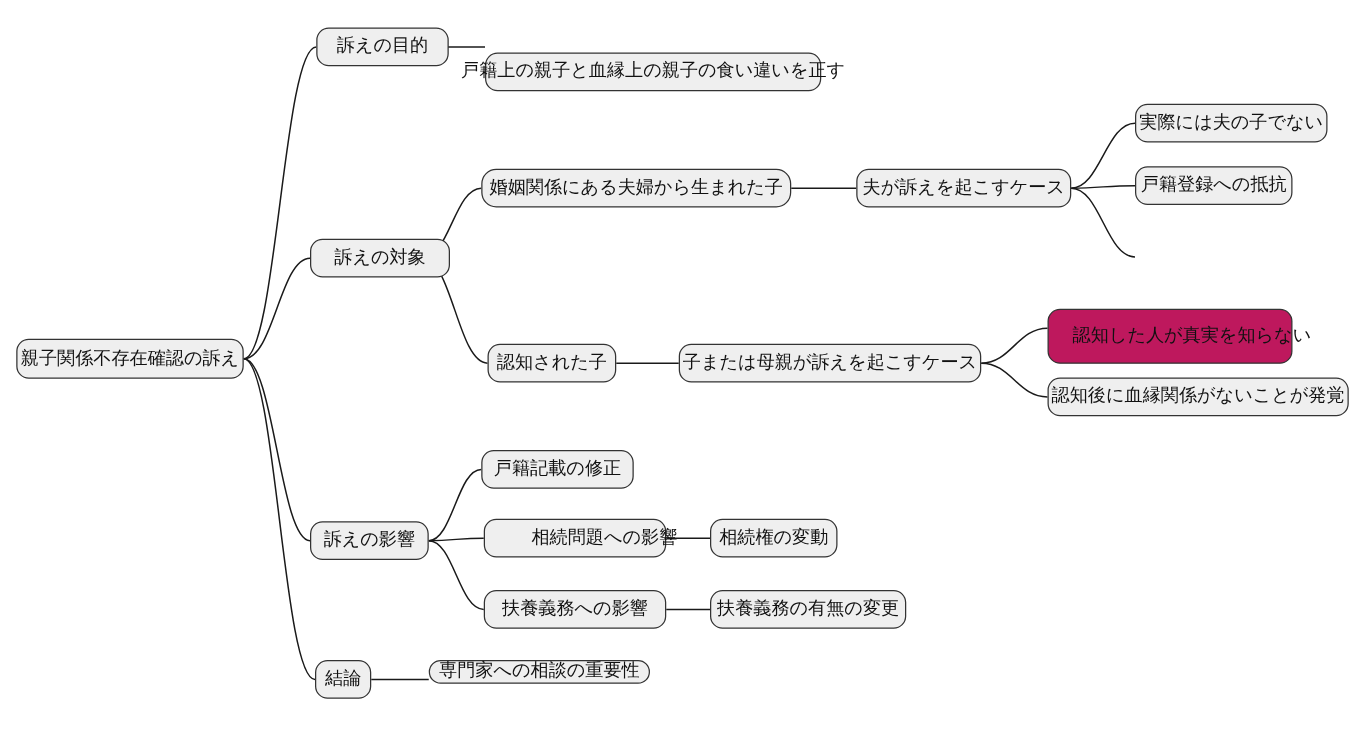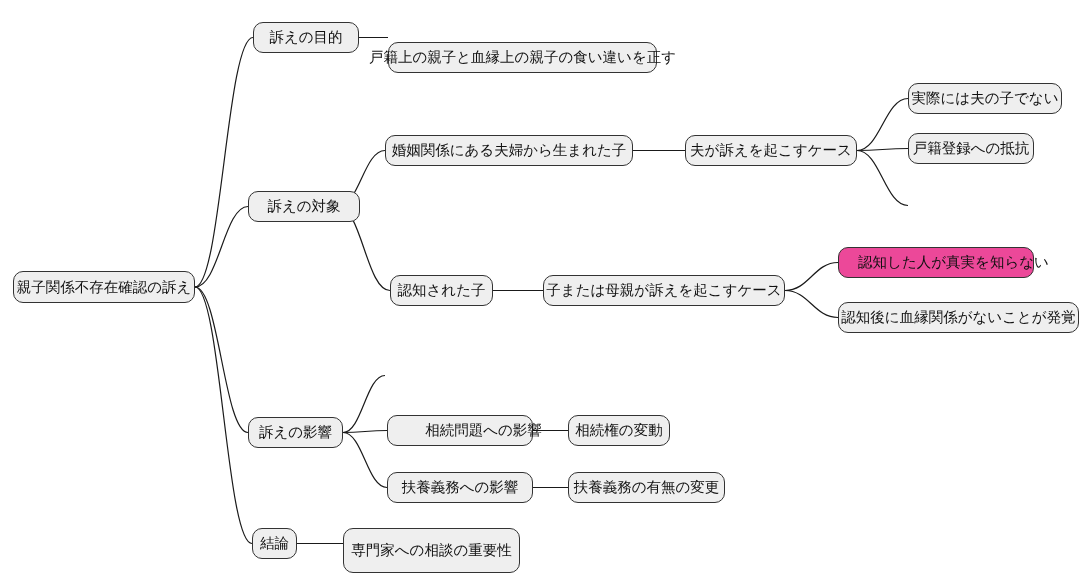--- a/index.html
+++ b/index.html
@@ -60,28 +60,29 @@
       <path d="M 343 432.5 C 362.8 432.5, 367.2 487.5, 387 487.5" fill="none" stroke="#1a1a1a" stroke-width="1.2"></path>
       <path d="M 533 487.5 L 568 487.5" fill="none" stroke="#1a1a1a" stroke-width="1.2"></path>
       <path d="M 195 287 C 220.65 287, 226.35 543.5, 252 543.5" fill="none" stroke="#1a1a1a" stroke-width="1.2"></path>
       <path d="M 297 543.5 L 343 543.5" fill="none" stroke="#1a1a1a" stroke-width="1.2"></path>
     </svg>
 
 <div class="node" style="left: 13px; top: 271px; width: 182px; height: 32px; background: rgb(239, 239, 239); border-color: rgb(51, 51, 51); color: rgb(17, 17, 17);">親子関係不存在確認の訴え</div>
     <div class="node" style="left: 253px; top: 22px; width: 106px; height: 31px; background: rgb(239, 239, 239); border-color: rgb(51, 51, 51); color: rgb(17, 17, 17);">訴えの目的</div>
     <div class="node" style="left: 388px; top: 22px; width: 269px; height: 31px; background: rgb(239, 239, 239); border-color: rgb(51, 51, 51); color: rgb(17, 17, 17); margin-top: 20px;">戸籍上の親子と血縁上の親子の食い違いを正す</div>
     <div class="node" style="left: 248px; top: 191px; width: 112px; height: 31px; background: rgb(239, 239, 239); border-color: rgb(51, 51, 51); color: rgb(17, 17, 17);">訴えの対象</div>
-    <div class="node" style="left: 385px; top: 135px; width: 248px; height: 31px; background: rgb(239, 239, 239); border-color: rgb(51, 51, 51); color: rgb(17, 17, 17);">婚姻関係にある夫婦から生まれた子</div>
+    <div class="node" style="left: 385px; top: 135px; width: 248px; height: 31px; background: rgb(239, 239, 239); border-color: rgb(51, 51, 51); color: rgb(17, 17, 17); border-radius: 12px;">婚姻関係にある夫婦から生まれた子</div>
     <div class="node" style="left: 685px; top: 135px; width: 172px; height: 31px; background: rgb(239, 239, 239); border-color: rgb(51, 51, 51); color: rgb(17, 17, 17);">夫が訴えを起こすケース</div>
     <div class="node" style="left: 908px; top: 83px; width: 154px; height: 31px; background: rgb(239, 239, 239); border-color: rgb(51, 51, 51); color: rgb(17, 17, 17);">実際には夫の子でない</div>
     <div class="node" style="left: 908px; top: 133px; width: 126px; height: 31px; background: rgb(239, 239, 239); border-color: rgb(51, 51, 51); color: rgb(17, 17, 17);">戸籍登録への抵抗</div>
     <div class="node" style="left: 390px; top: 275px; width: 103px; height: 31px; background: rgb(239, 239, 239); border-color: rgb(51, 51, 51); color: rgb(17, 17, 17);">認知された子</div>
     <div class="node" style="left: 543px; top: 275px; width: 242px; height: 31px; background: rgb(239, 239, 239); border-color: rgb(51, 51, 51); color: rgb(17, 17, 17);">子または母親が訴えを起こすケース</div>
-    <div class="node" style="left: 838px; top: 247px; width: 196px; height: 31px; background: #ec4899; border-color: rgb(51, 51, 51); color: rgb(17, 17, 17); padding-left: 35px;">認知した人が真実を知らない</div>
+    <div class="node" style="left: 838px; top: 247px; width: 196px; height: 44px; background: #be185d; border-color: rgb(51, 51, 51); color: rgb(17, 17, 17); padding-left: 35px;">認知した人が真実を知らない</div>
     <div class="node" style="left: 838px; top: 302px; width: 241px; height: 31px; background: rgb(239, 239, 239); border-color: rgb(51, 51, 51); color: rgb(17, 17, 17);">認知後に血縁関係がないことが発覚</div>
     <div class="node" style="left: 248px; top: 417px; width: 95px; height: 31px; background: rgb(239, 239, 239); border-color: rgb(51, 51, 51); color: rgb(17, 17, 17); font-family: Liberation Serif, serif;">訴えの影響</div>
+    <div class="node" style="left: 385px; top: 360px; width: 122px; height: 31px; background: rgb(239, 239, 239); border-color: rgb(51, 51, 51); color: rgb(17, 17, 17);">戸籍記載の修正</div>
     <div class="node" style="left: 387px; top: 415px; width: 146px; height: 31px; background: rgb(239, 239, 239); border-color: rgb(51, 51, 51); color: rgb(17, 17, 17); padding-left: 47px;">相続問題への影響</div>
     <div class="node" style="left: 568px; top: 415px; width: 102px; height: 31px; background: rgb(239, 239, 239); border-color: rgb(51, 51, 51); color: rgb(17, 17, 17);">相続権の変動</div>
     <div class="node" style="left: 387px; top: 472px; width: 146px; height: 31px; background: rgb(239, 239, 239); border-color: rgb(51, 51, 51); color: rgb(17, 17, 17);">扶養義務への影響</div>
     <div class="node" style="left: 568px; top: 472px; width: 157px; height: 31px; background: rgb(239, 239, 239); border-color: rgb(51, 51, 51); color: rgb(17, 17, 17);">扶養義務の有無の変更</div>
     <div class="node" style="left: 252px; top: 528px; width: 45px; height: 31px; background: rgb(239, 239, 239); border-color: rgb(51, 51, 51); color: rgb(17, 17, 17);">結論</div>
-    <div class="node" style="left: 343px; top: 528px; width: 177px; height: 45px; background: rgb(239, 239, 239); border-color: rgb(51, 51, 51); color: rgb(17, 17, 17);">専門家への相談の重要性</div>
+    <div class="node" style="left: 343px; top: 528px; width: 177px; height: 19px; background: rgb(239, 239, 239); border-color: rgb(51, 51, 51); color: rgb(17, 17, 17);">専門家への相談の重要性</div>
   </div>
 
 </body></html>

